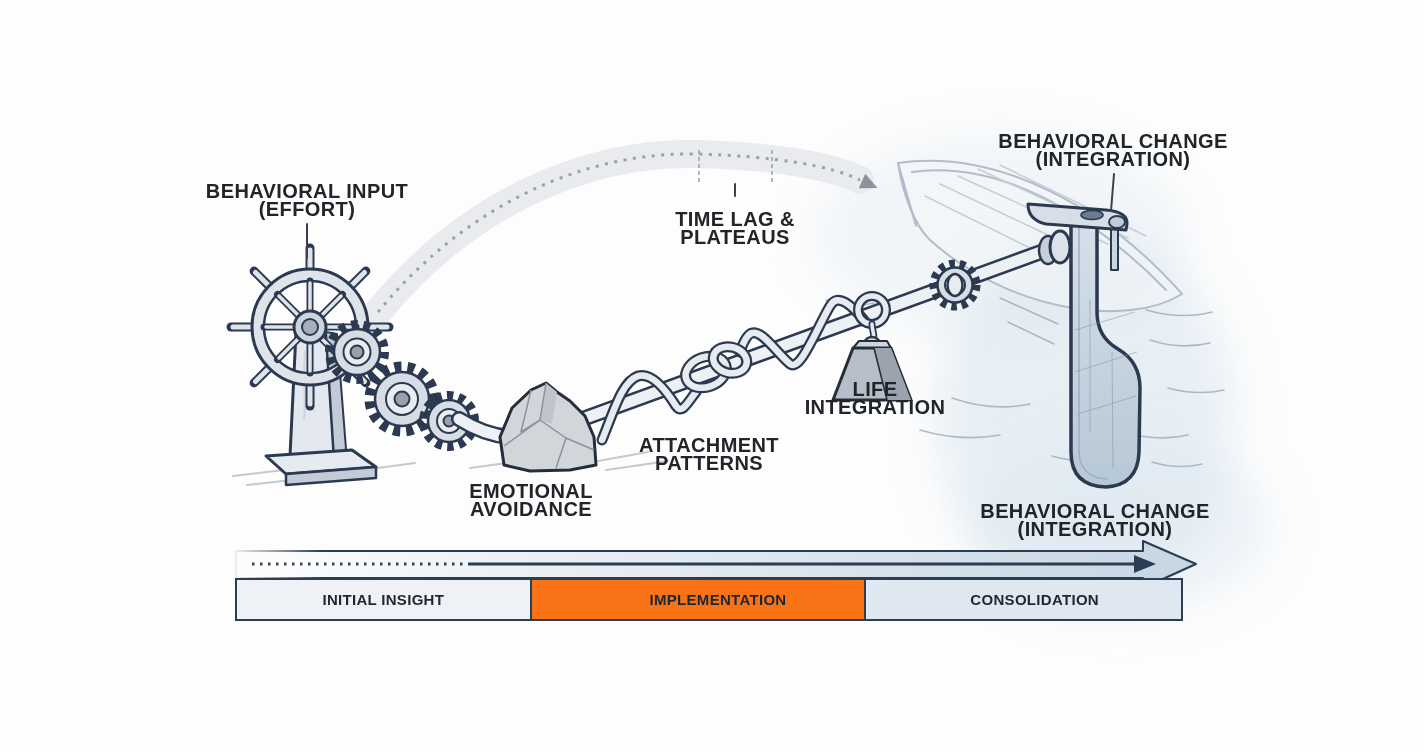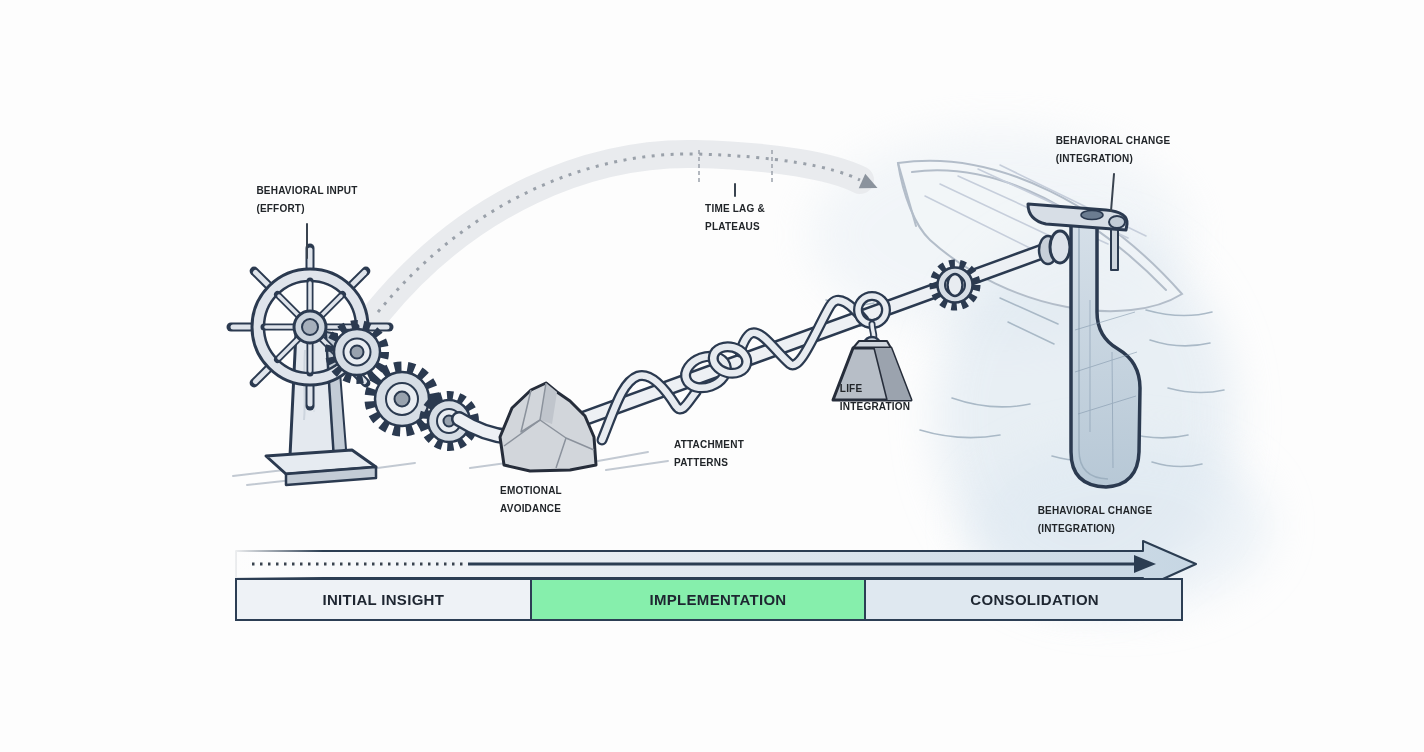--- a/index.html
+++ b/index.html
@@ -3,37 +3,37 @@
 <meta charset="utf-8">
 <style>
   html,body{margin:0;padding:0;}
   body{
     width:1424px;height:752px;position:relative;overflow:hidden;
     background:#fdfdfd;
     font-family:"Liberation Sans", sans-serif;
   }
   #art{position:absolute;left:0;top:0;z-index:0;}
   .label{
-    position:absolute;z-index:2;text-align:left;white-space:nowrap;
-    font-weight:700;font-size:10px;line-height:18px;color:#212529;
+    position:absolute;z-index:2;text-align:center;white-space:nowrap;
+    font-weight:700;font-size:20px;line-height:18px;color:#212529;
     letter-spacing:.02em;transform:translateX(-50%);
   }
   .timeline-row{
     position:absolute;z-index:2;left:235px;top:578px;width:948px;height:43px;
     display:flex;
   }
   .phase{
     flex:1;display:flex;align-items:center;justify-content:center;
     border:2px solid #2c3e54;border-left-width:1px;border-right-width:1px;
     font-weight:700;font-size:15px;color:#1e2631;letter-spacing:.02em;
   }
   .phase:first-child{border-left-width:2px;}
   .phase:last-child{border-right-width:2px;padding-left:22px;}
   .phase:nth-child(1){background:#eef2f6;}
-  .phase:nth-child(2){background:#86efac;padding-left:40px;}
+  .phase:nth-child(2){background:#f97316;padding-left:40px;}
   .phase:nth-child(3){background:#dfe8f0;}
   .phase:nth-child(4){background:#d5e2ec;}
 </style>
 </head>
 <body>
 
 <svg id="art" width="1424" height="752" viewBox="0 0 1424 752">
   <defs>
     <linearGradient id="bandGrad" x1="0" y1="0" x2="1" y2="0">
       <stop offset="0" stop-color="#fdfdfe"></stop>
@@ -264,21 +264,21 @@
     <path d="M 735 184 L 735 196"></path>
     <path d="M 1114 174 L 1111 211"></path>
   </g>
 </svg>
 
 <div class="label" style="left:307px;top:182px">
   <div>BEHAVIORAL INPUT</div>
   <div>(EFFORT)</div>
 </div>
 
-<div class="label" style="left:735px;top:200px">
+<div class="label" style="left:735px;top:210px">
   <div>TIME LAG &amp;</div>
   <div>PLATEAUS</div>
 </div>
 
 <div class="label" style="left:1113px;top:132px">
   <div>BEHAVIORAL CHANGE</div>
   <div>(INTEGRATION)</div>
 </div>
 
 <div class="label" style="left:531px;top:482px">

